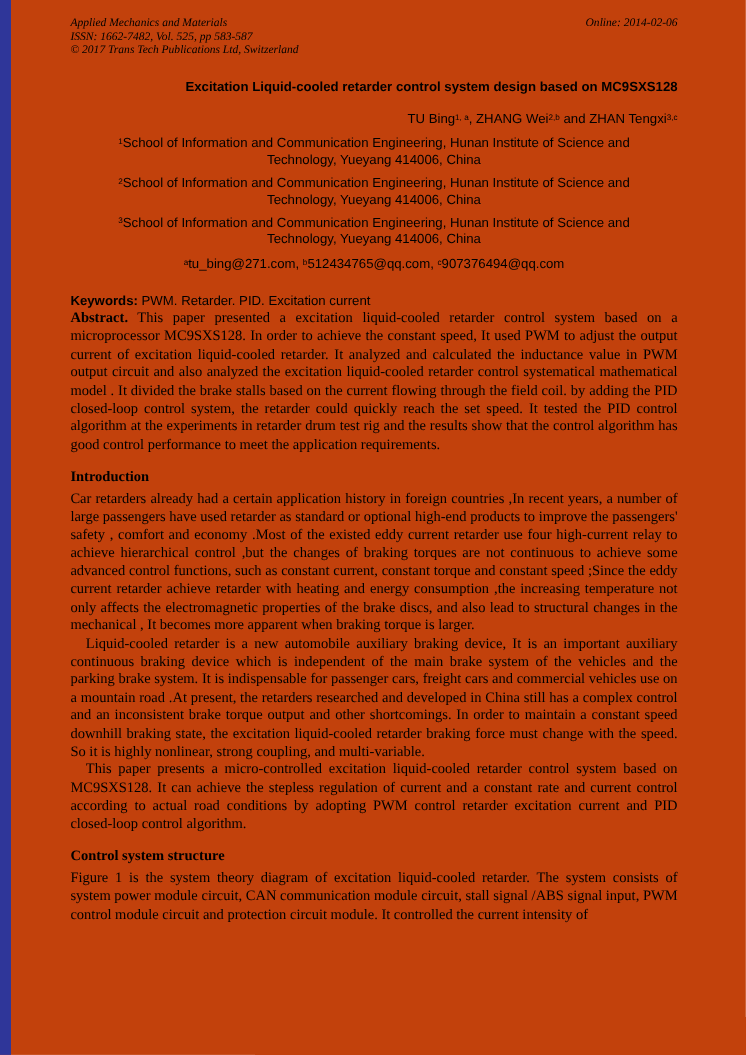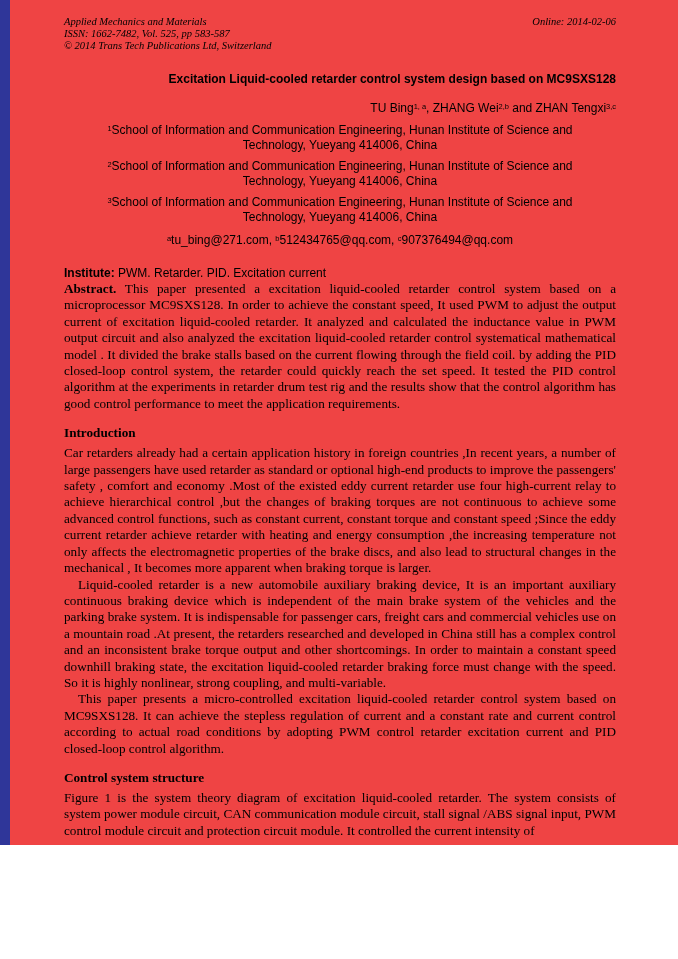--- a/index.html
+++ b/index.html
@@ -6,22 +6,22 @@
   html, body { background: #ffffff; }
   body {
     width: 678px; height: 959px;
     font-family: "Liberation Serif", serif;
     color: #000000;
     position: relative;
     overflow: hidden;
   }
   .page {
     position: relative;
-    width: 678px; height: 845px;
-    background: #ef4444;
+    width: 678px; height: 959px;
+    background: #c2410c;
     overflow: hidden;
   }
   .edge-bar {
     position: absolute;
     left: 0; top: 0;
     width: 10px; height: 959px;
     background: #2f3699;
   }
   .content {
     position: absolute;
@@ -100,37 +100,37 @@
 <body>
 
 <div class="page">
   <div class="edge-bar"></div>
 
   <div class="content">
 
     <div class="pdf-header">
       <div>Applied Mechanics and Materials</div>
       <div>ISSN: 1662-7482, Vol. 525, pp 583-587</div>
-      <div>© 2014 Trans Tech Publications Ltd, Switzerland</div>
+      <div>© 2017 Trans Tech Publications Ltd, Switzerland</div>
       <div class="online">Online: 2014-02-06</div>
     </div>
 
     <h1 class="title">Excitation Liquid-cooled retarder control system design based on MC9SXS128</h1>
 
     <div class="authors"><span>TU Bing</span><span class="sup">1, a</span><span>, ZHANG Wei</span><span class="sup">2,b</span><span> and ZHAN Tengxi</span><span class="sup">3,c</span></div>
 
     <div class="affil"><span class="sup">1</span><span>School of Information and Communication Engineering, Hunan Institute of Science and Technology, Yueyang 414006, China</span></div>
 
     <div class="affil"><span class="sup">2</span><span>School of Information and Communication Engineering, Hunan Institute of Science and Technology, Yueyang 414006, China</span></div>
 
     <div class="affil"><span class="sup">3</span><span>School of Information and Communication Engineering, Hunan Institute of Science and Technology, Yueyang 414006, China</span></div>
 
     <div class="emails"><span class="sup">a</span><span>tu_bing@271.com, </span><span class="sup">b</span><span>512434765@qq.com, </span><span class="sup">c</span><span>907376494@qq.com</span></div>
 
-    <div class="keywords"><b>Institute:</b><span> PWM. Retarder. PID. Excitation current</span></div>
+    <div class="keywords"><b>Keywords:</b><span> PWM. Retarder. PID. Excitation current</span></div>
 
     <p class="para abstract"><b>Abstract.</b><span> This paper presented a excitation liquid-cooled retarder control system based on a microprocessor MC9SXS128. In order to achieve the constant speed, It used PWM to adjust the output current of excitation liquid-cooled retarder. It analyzed and calculated the inductance value in PWM output circuit and also analyzed the excitation liquid-cooled retarder control systematical mathematical model . It divided the brake stalls based on the current flowing through the field coil. by adding the PID closed-loop control system, the retarder could quickly reach the set speed. It tested the PID control algorithm at the experiments in retarder drum test rig and the results show that the control algorithm has good control performance to meet the application requirements.</span></p>
 
     <h2 class="section-heading">Introduction</h2>
 
     <p class="para after-heading">Car retarders already had a certain application history in foreign countries ,In recent years, a number of large passengers have used retarder as standard or optional high-end products to improve the passengers' safety , comfort and economy .Most of the existed eddy current retarder use four high-current relay to achieve hierarchical control ,but the changes of braking torques are not continuous to achieve some advanced control functions, such as constant current, constant torque and constant speed ;Since the eddy current retarder achieve retarder with heating and energy consumption ,the increasing temperature not only affects the electromagnetic properties of the brake discs, and also lead to structural changes in the mechanical , It becomes more apparent when braking torque is larger.</p>
     <p class="para indent">Liquid-cooled retarder is a new automobile auxiliary braking device, It is an important auxiliary continuous braking device which is independent of the main brake system of the vehicles and the parking brake system. It is indispensable for passenger cars, freight cars and commercial vehicles use on a mountain road .At present, the retarders researched and developed in China still has a complex control and an inconsistent brake torque output and other shortcomings. In order to maintain a constant speed downhill braking state, the excitation liquid-cooled retarder braking force must change with the speed. So it is highly nonlinear, strong coupling, and multi-variable.</p>
     <p class="para indent">This paper presents a micro-controlled excitation liquid-cooled retarder control system based on MC9SXS128. It can achieve the stepless regulation of current and a constant rate and current control according to actual road conditions by adopting PWM control retarder excitation current and PID closed-loop control algorithm.</p>
 
     <h2 class="section-heading">Control system structure</h2>

